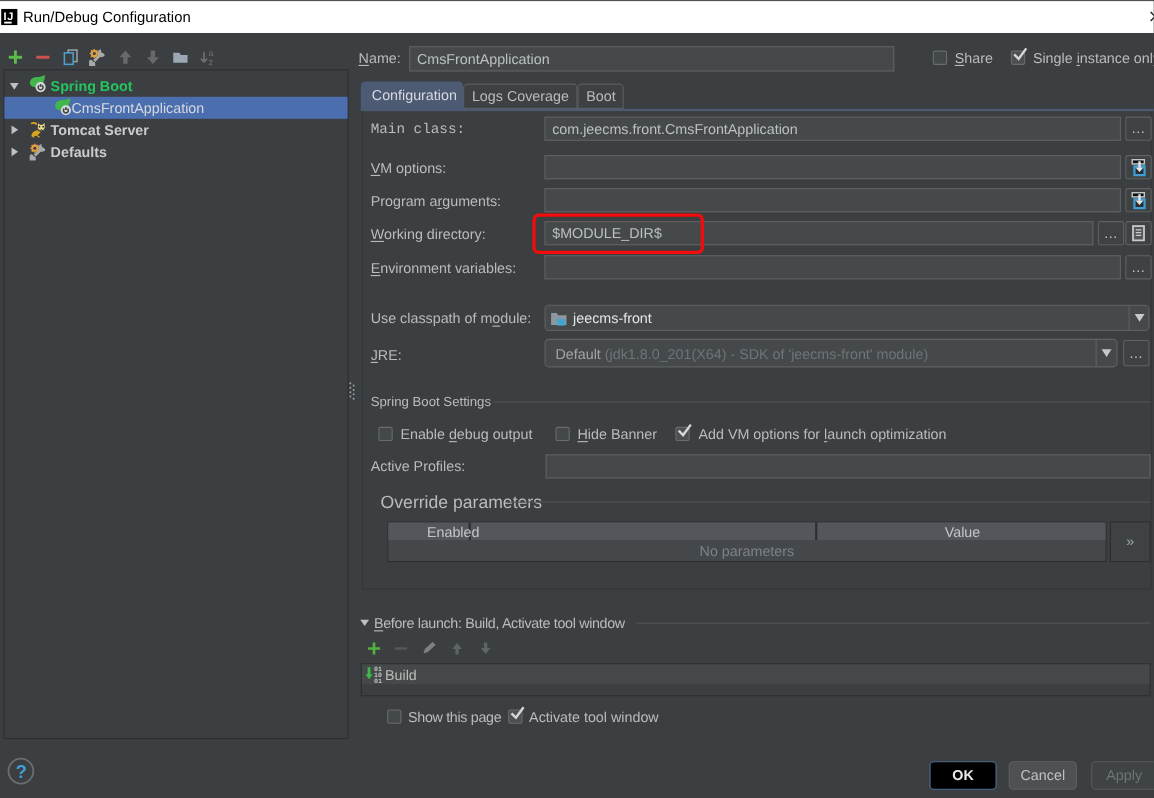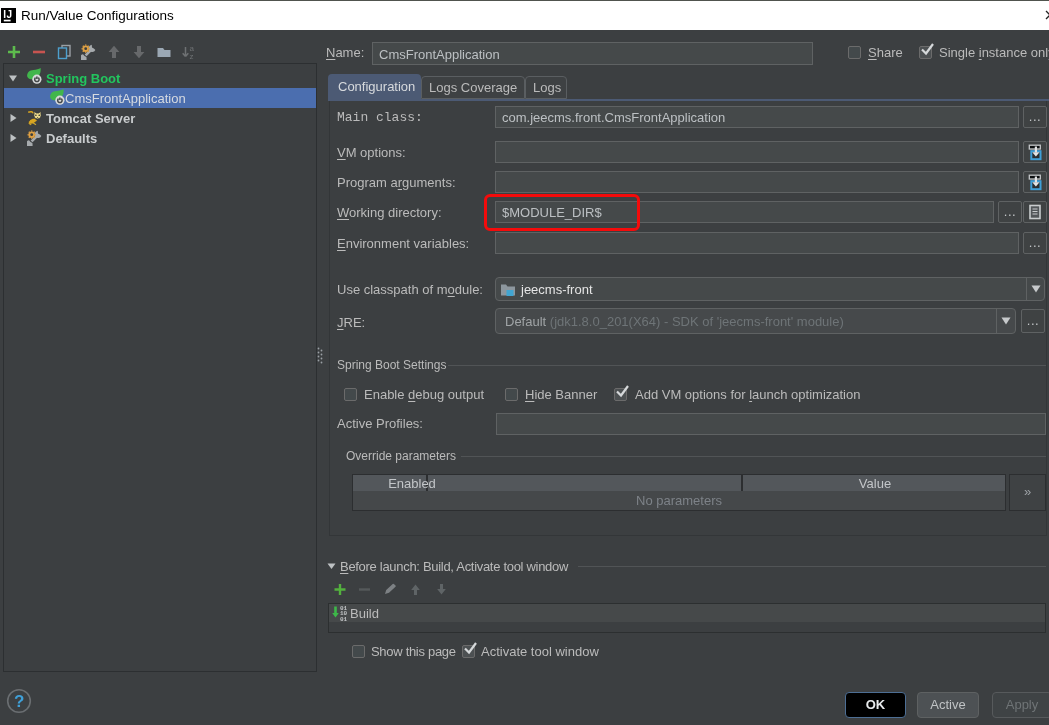--- a/index.html
+++ b/index.html
@@ -23,21 +23,21 @@
 <body>
 <div id="app">
 
   <div class="abs" style="left:0;top:0;width:1049px;height:1px;background:#50544e;"></div>
   <div class="titlebar"></div>
   <svg class="abs" style="left:1px;top:8px;" width="15" height="15" viewBox="0 0 15 15">
     <rect x="0" y="0" width="15" height="15" fill="#000000"></rect>
     <text x="2.2" y="10" font-family="Liberation Sans" font-size="10" font-weight="bold" letter-spacing="0.6" fill="#ffffff">IJ</text>
     <rect x="2.8" y="11.7" width="6.8" height="1.7" fill="#ffffff"></rect>
   </svg>
-  <div class="abs" style="left:21px;top:8px;color:#000;font-size:13.5px;">Run/Value Configurations</div>
+  <div class="abs" style="left:21px;top:8px;color:#000;font-size:13.5px;">Run/Debug Configuration</div>
   <svg class="abs" style="left:1044px;top:9px;" width="12" height="12" viewBox="0 0 12 12">
     <path d="M2 2 L10 10 M10 2 L2 10" stroke="#222" stroke-width="1.3" fill="none"></path>
   </svg>
 
   <svg class="abs" style="left:6px;top:44px;" width="16" height="16" viewBox="0 0 16 16">
     <path d="M8 2 v12 M2 8 h12" stroke="#5dbb4d" stroke-width="2.6" fill="none"></path>
   </svg>
   <svg class="abs" style="left:31px;top:44px;" width="16" height="16" viewBox="0 0 16 16">
     <path d="M2 8 h12" stroke="#c75450" stroke-width="2.6" fill="none"></path>
   </svg>
@@ -141,21 +141,21 @@
   <svg class="cbchk" style="left:918px;top:41px;" viewBox="0 0 18 17">
     <path d="M4 8.5 L8 12.5 L15 3" stroke="#d5d8da" stroke-width="2.2" fill="none"></path>
   </svg>
   <div class="lbl" style="left:939px;top:45px;">Single <u>i</u>nstance only</div>
 
   <div class="abs" style="left:328px;top:74px;width:93px;height:26px;background:#4c5a74;border-radius:4px 4px 0 0;"></div>
   <div class="lbl" style="left:338px;top:79px;color:#d7dadd;">Configuration</div>
   <div class="abs" style="left:421px;top:76px;width:104px;height:23px;background:#3e4143;border:1px solid #5a5e61;border-radius:4px 4px 0 0;box-sizing:border-box;"></div>
   <div class="lbl" style="left:429px;top:80px;">Logs Coverage</div>
   <div class="abs" style="left:525px;top:76px;width:42px;height:23px;background:#3e4143;border:1px solid #5a5e61;border-radius:4px 4px 0 0;box-sizing:border-box;"></div>
-  <div class="lbl" style="left:533px;top:80px;">Logs</div>
+  <div class="lbl" style="left:533px;top:80px;">Boot</div>
   <div class="abs" style="left:328px;top:99px;width:721px;height:2px;background:#4c5a74;"></div>
 
   <div class="abs" style="left:329px;top:101px;width:1px;height:434px;background:#333638;"></div>
   <div class="abs" style="left:329px;top:535px;width:718px;height:1px;background:#333638;"></div>
   <div class="abs" style="left:1046px;top:101px;width:1px;height:434px;background:#333638;"></div>
 
   <div class="lbl" style="left:337px;top:110px;font-family:Liberation Mono, monospace;">Main class:</div>
   <div class="input" style="left:495px;top:106px;width:524px;height:22px;">
     <div class="txt">com.jeecms.front.CmsFrontApplication</div>
   </div>
@@ -239,21 +239,21 @@
   <div class="lbl" style="left:525px;top:387px;"><u>H</u>ide Banner</div>
   <div class="cb" style="left:614px;top:388px;background:#4c5052;"></div>
   <svg class="cbchk" style="left:613px;top:383px;" viewBox="0 0 18 17">
     <path d="M4 8.5 L8 12.5 L15 3" stroke="#d5d8da" stroke-width="2.2" fill="none"></path>
   </svg>
   <div class="lbl" style="left:635px;top:387px;">Add VM options for <u>l</u>aunch optimization</div>
 
   <div class="lbl" style="left:337px;top:416px;">Active Profiles:</div>
   <div class="input" style="left:496px;top:413px;width:550px;height:22px;"></div>
 
-  <div class="lbl" style="left:346px;top:449px;font-size:12px;">Override parameters</div>
+  <div class="lbl" style="left:346px;top:449px;font-size:16px;">Override parameters</div>
   <div class="sepline" style="left:461px;top:456px;width:585px;"></div>
 
   <div class="abs" style="left:352px;top:474px;width:654px;height:37px;border:1px solid #2c2e30;box-sizing:border-box;background:#45484a;">
     <div class="abs" style="left:0;top:0;width:100%;height:16px;background:#53575b;"></div>
     <div class="abs" style="left:73px;top:0;width:2px;height:16px;background:#2c2e30;"></div>
     <div class="abs" style="left:388px;top:0;width:2px;height:16px;background:#2c2e30;"></div>
     <div class="abs" style="left:0;top:1px;width:94px;text-align:center;color:#c3c6c9;padding-left:12px;">Enabled</div>
     <div class="abs" style="left:390px;top:1px;width:264px;text-align:center;color:#c3c6c9;">Value</div>
     <div class="abs" style="left:0;top:18px;width:100%;text-align:center;color:#7d8288;">No parameters</div>
   </div>
@@ -290,21 +290,21 @@
   <div class="cb" style="left:462px;top:645px;background:#4c5052;"></div>
   <svg class="cbchk" style="left:461px;top:640px;" viewBox="0 0 18 17">
     <path d="M4 8.5 L8 12.5 L15 3" stroke="#d5d8da" stroke-width="2.2" fill="none"></path>
   </svg>
   <div class="lbl" style="left:481px;top:644px;">Activate tool window</div>
 
   <div class="abs" style="left:845px;top:692px;width:61px;height:26px;background:#000000;border:1px solid #4d6e94;border-radius:4px;box-sizing:border-box;text-align:center;">
     <div style="margin-top:4px;color:#e8eaec;font-weight:bold;">OK</div>
   </div>
   <div class="abs" style="left:917px;top:692px;width:62px;height:26px;background:#4d5154;border:1px solid #5e6162;border-radius:4px;box-sizing:border-box;text-align:center;">
-    <div style="margin-top:4px;color:#c0c3c5;">Active</div>
+    <div style="margin-top:4px;color:#c0c3c5;">Cancel</div>
   </div>
   <div class="abs" style="left:992px;top:692px;width:60px;height:26px;background:#3f4345;border:1px solid #575a5c;border-radius:4px;box-sizing:border-box;text-align:center;">
     <div style="margin-top:4px;color:#6f7476;">Apply</div>
   </div>
 
   <svg class="abs" style="left:6px;top:688px;" width="26" height="26" viewBox="0 0 26 26">
     <circle cx="13" cy="13" r="11.3" fill="none" stroke="#6a6e71" stroke-width="1.6"></circle>
     <text x="8" y="19" font-size="17" font-weight="bold" fill="#3fa0d8" font-family="Liberation Sans">?</text>
   </svg>
 

